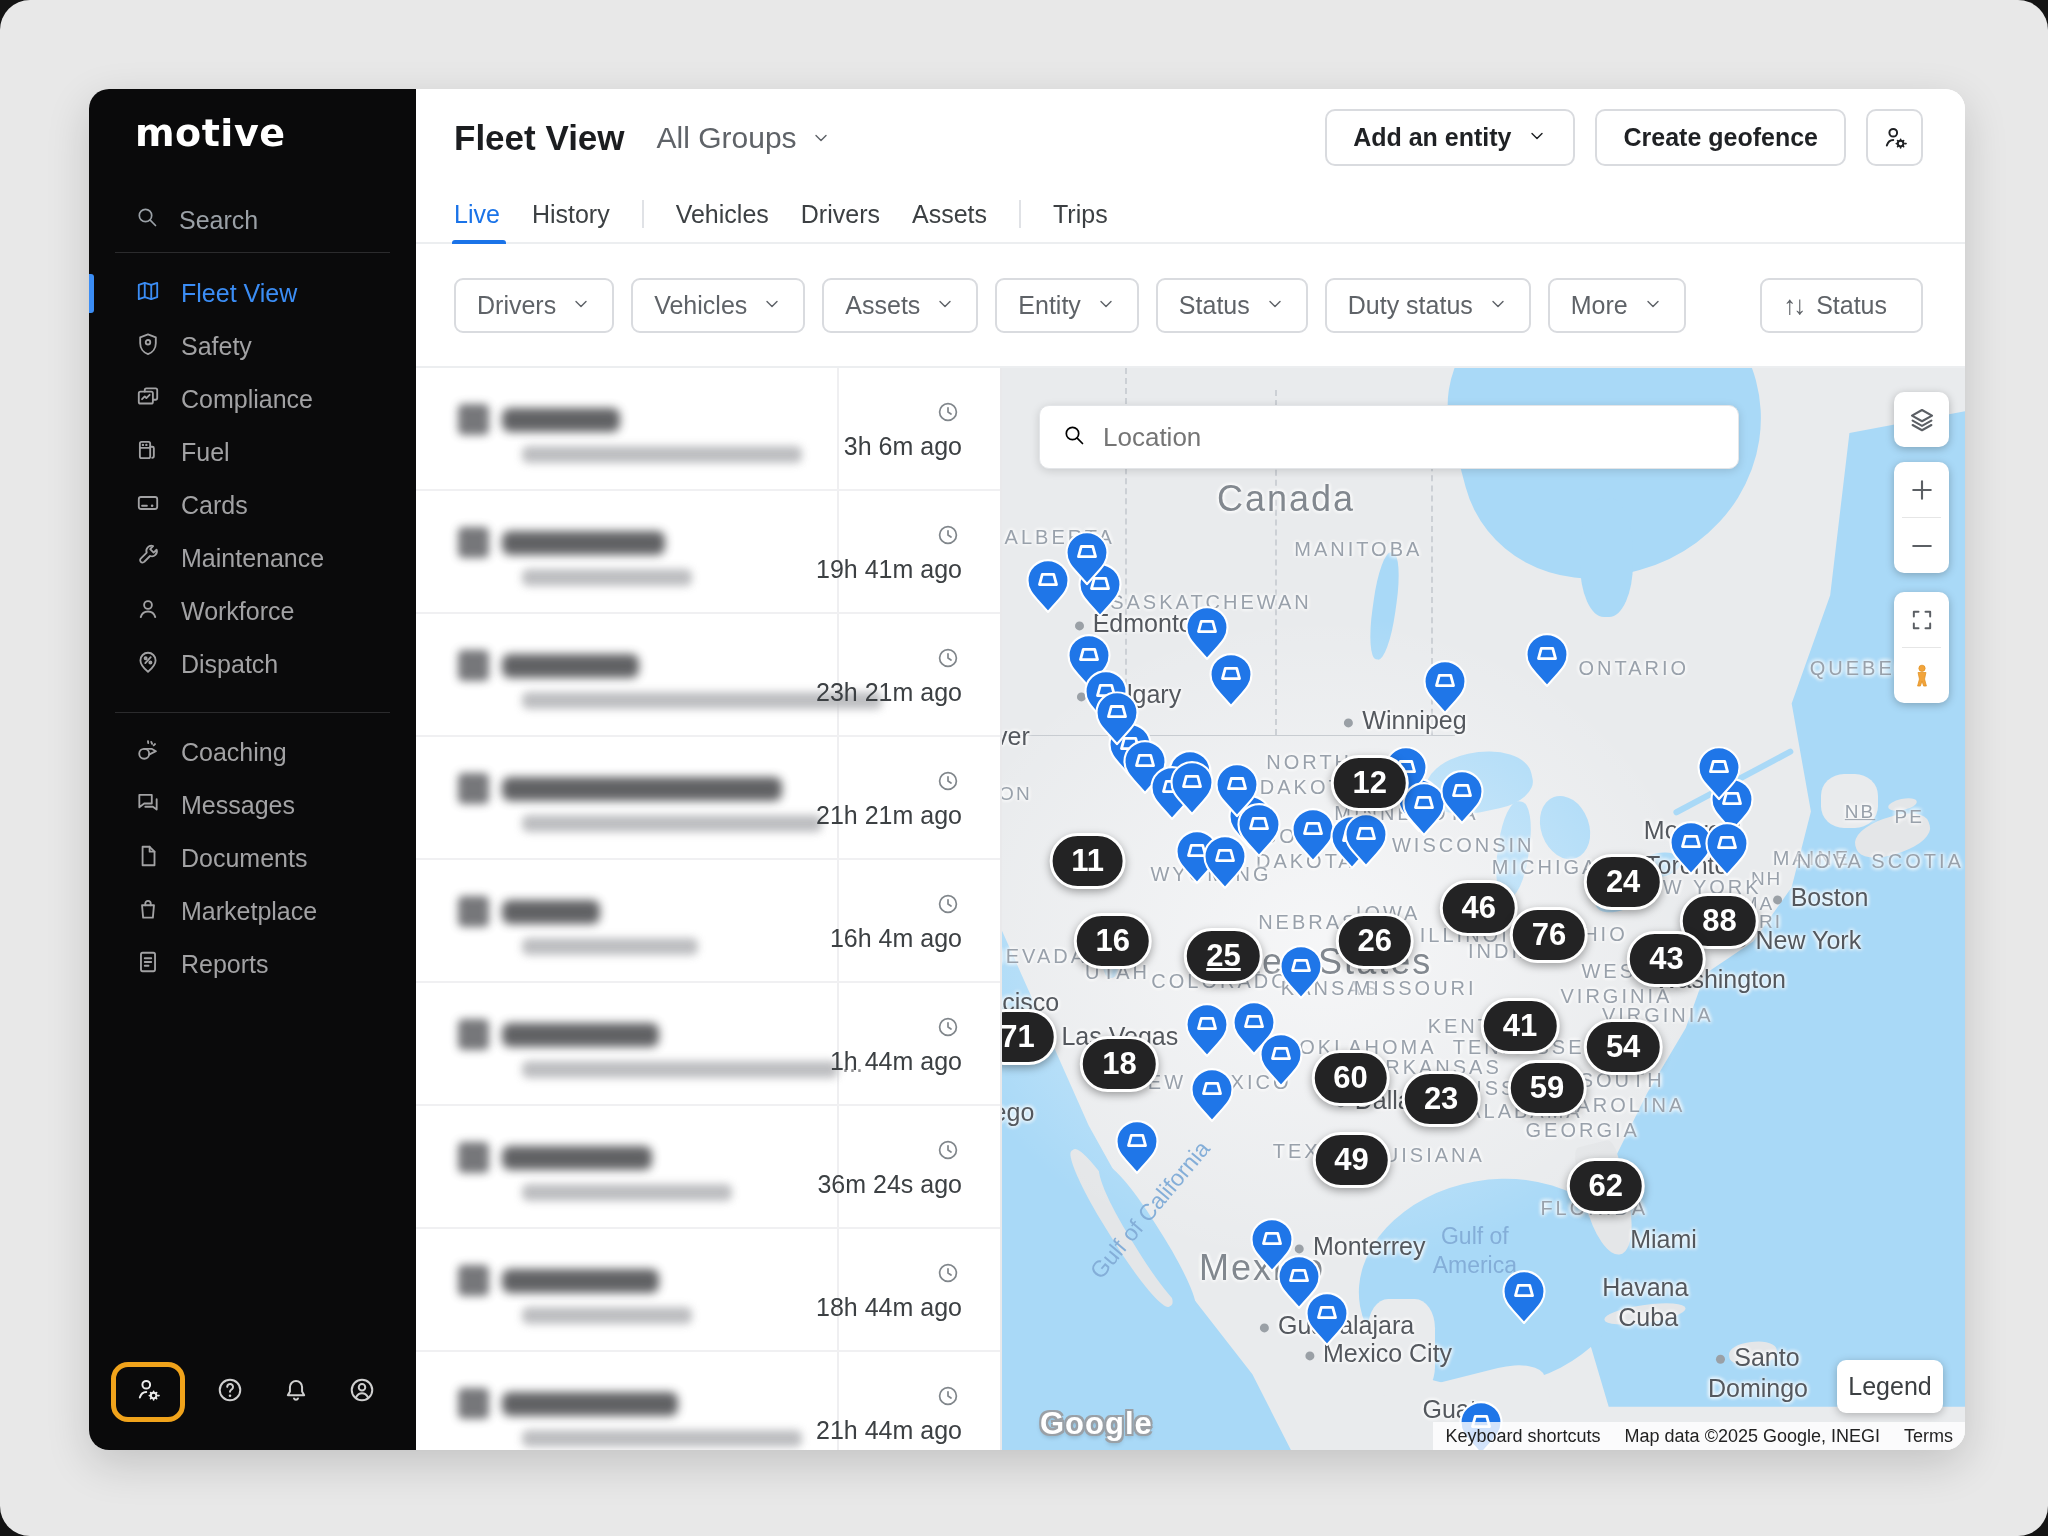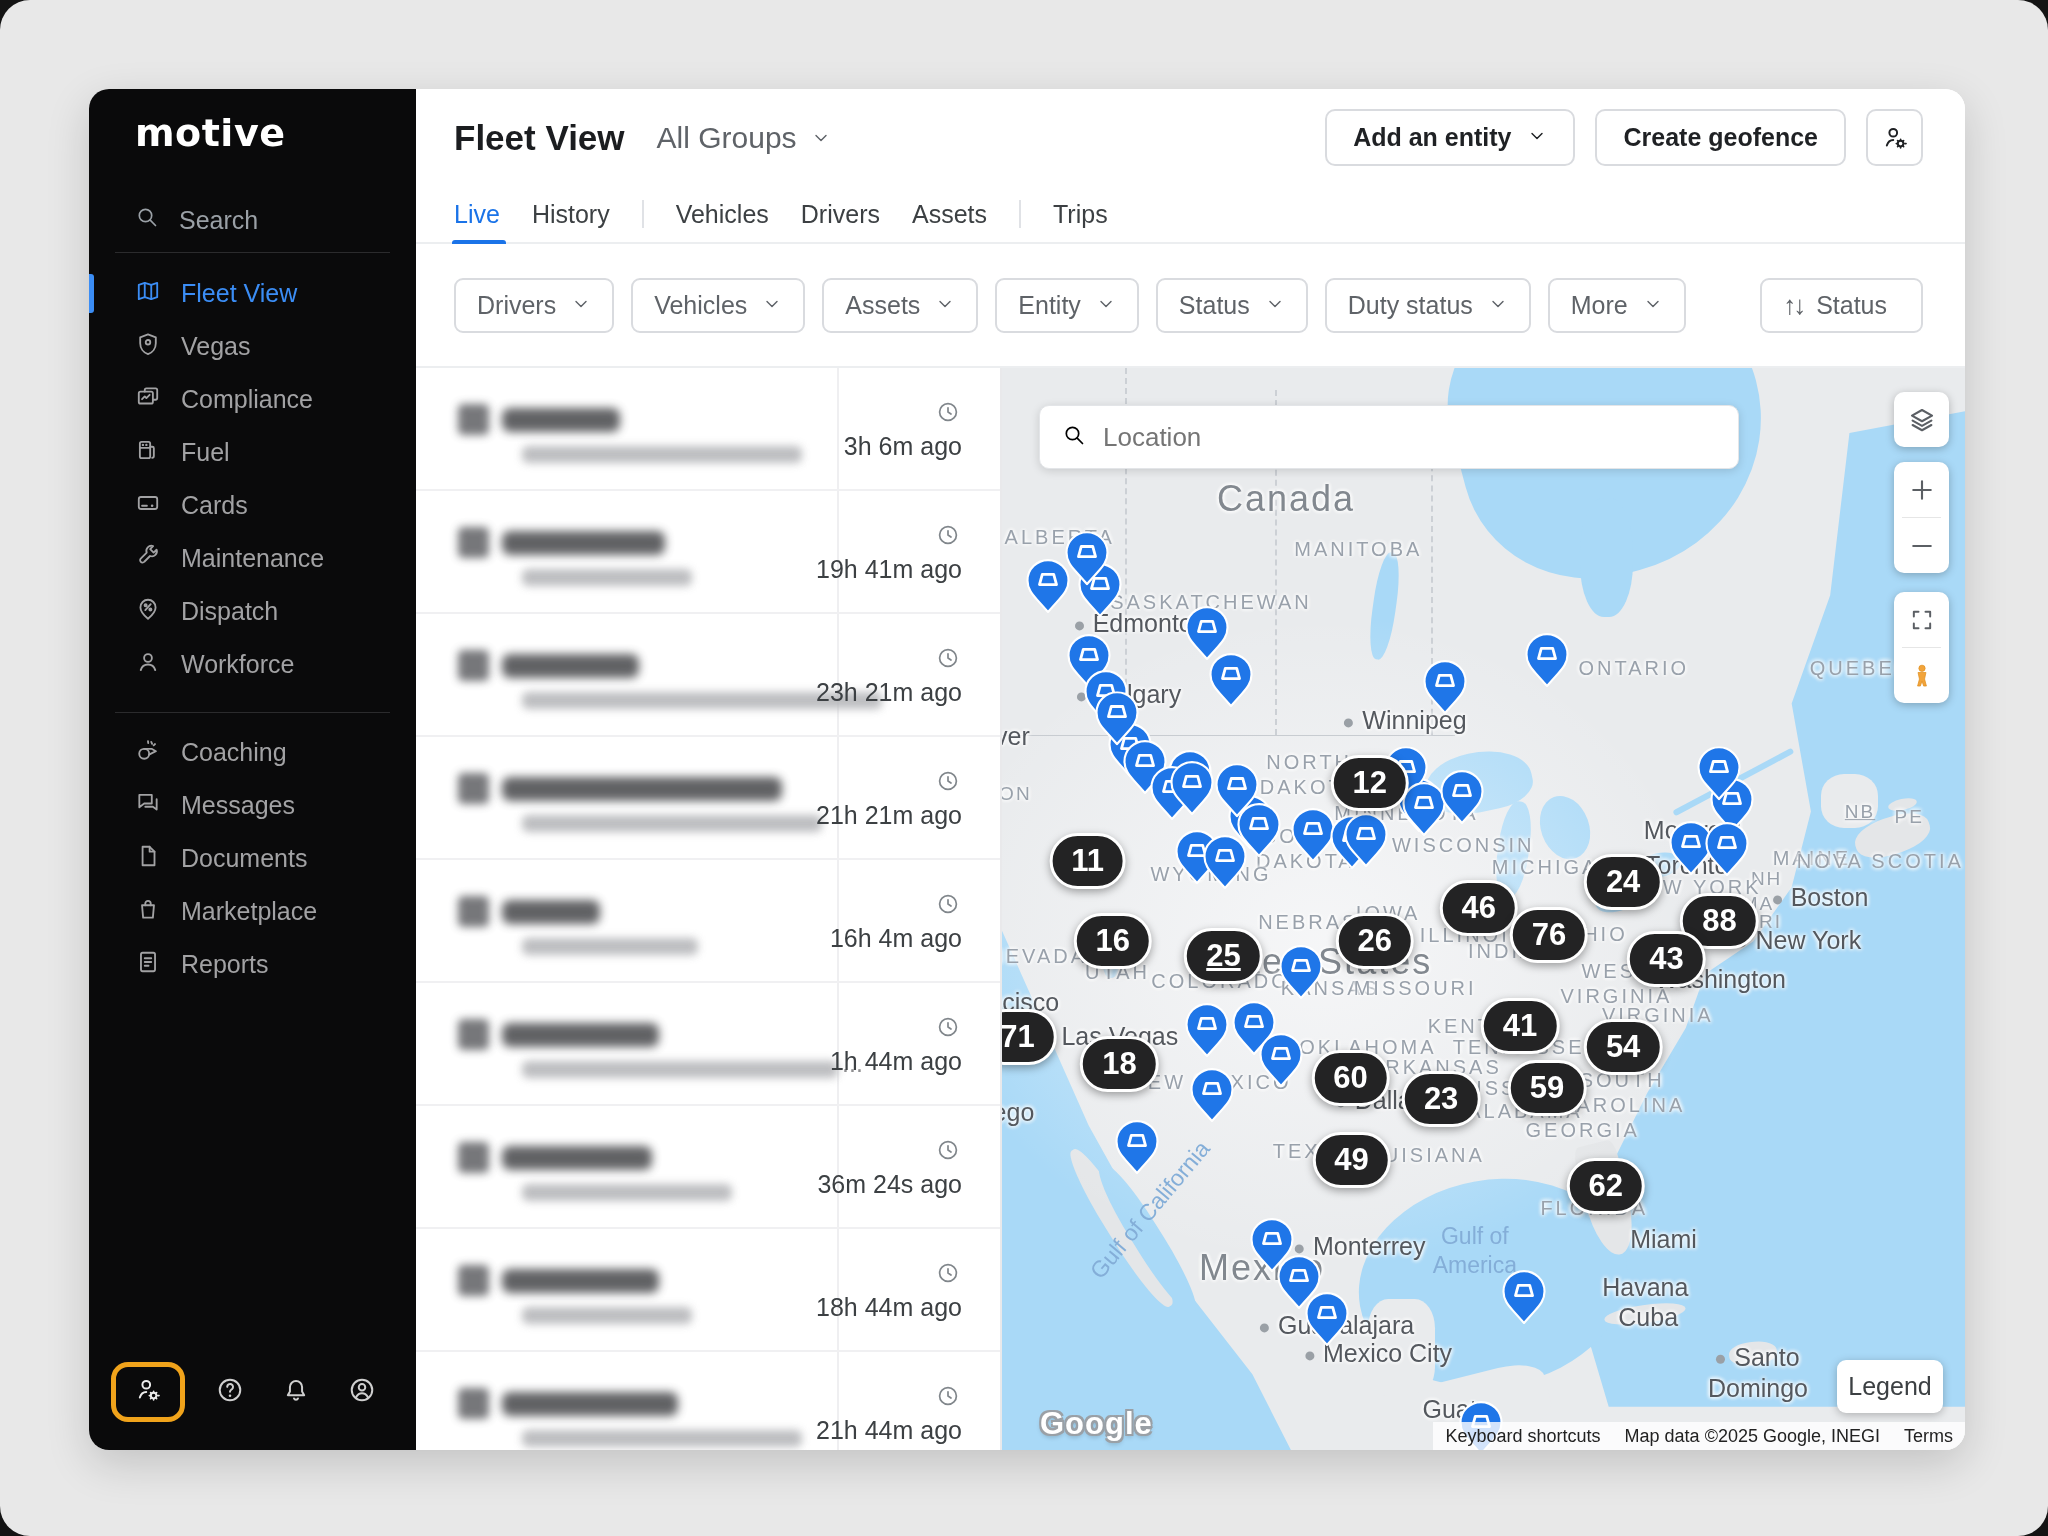--- a/index.html
+++ b/index.html
@@ -108,21 +108,21 @@
                 <path d="M9 4.5L3.5 6.3v13.2L9 17.7l6 1.8 5.5-1.8V4.5L15 6.3 9 4.5z"></path>
                 <path d="M9 4.5v13.2M15 6.3v13.2"></path>
               </svg></span>
             <span>Fleet View</span>
           </div>
           <div class="nav-item">
             <span><svg width="26" height="26" viewBox="0 0 24 24" fill="none" stroke="currentColor" stroke-width="1.7" stroke-linecap="round" stroke-linejoin="round">
                 <path d="M12 3.2l7.2 2.6v5.4c0 4.6-3 8.6-7.2 10.2-4.2-1.6-7.2-5.6-7.2-10.2V5.8z"></path>
                 <circle cx="12" cy="10.4" r="2.1"></circle>
               </svg></span>
-            <span>Vegas</span>
+            <span>Safety</span>
           </div>
           <div class="nav-item">
             <span><svg width="26" height="26" viewBox="0 0 24 24" fill="none" stroke="currentColor" stroke-width="1.7" stroke-linecap="round" stroke-linejoin="round">
                 <rect x="3.5" y="7" width="13" height="11" rx="1.5"></rect>
                 <path d="M9 7V5.5A1.5 1.5 0 0110.5 4H19a1.5 1.5 0 011.5 1.5V13a1.5 1.5 0 01-1.5 1.5H17"></path>
                 <path d="M6.5 14l2.5-2.5 1.5 1.5 3-3"></path>
               </svg></span>
             <span>Compliance</span>
           </div>
           <div class="nav-item">
@@ -143,33 +143,33 @@
             <span>Cards</span>
           </div>
           <div class="nav-item">
             <span><svg width="26" height="26" viewBox="0 0 24 24" fill="none" stroke="currentColor" stroke-width="1.7" stroke-linecap="round" stroke-linejoin="round">
                 <path d="M19.9 6.1a4.6 4.6 0 01-6 5.9l-5.3 5.3a2.2 2.2 0 11-3.1-3.1l5.3-5.3a4.6 4.6 0 015.9-6L14 5.6l3.2 3.2 2.7-2.7z"></path>
               </svg></span>
             <span>Maintenance</span>
           </div>
           <div class="nav-item">
             <span><svg width="26" height="26" viewBox="0 0 24 24" fill="none" stroke="currentColor" stroke-width="1.7" stroke-linecap="round" stroke-linejoin="round">
+                <circle cx="12" cy="8.3" r="3.6"></circle>
+                <path d="M5.3 19.5c1-3.4 3.6-5.2 6.7-5.2s5.7 1.8 6.7 5.2"></path>
+              </svg></span>
+            <span>Workforce</span>
+          </div>
+          <div class="nav-item">
+            <span><svg width="26" height="26" viewBox="0 0 24 24" fill="none" stroke="currentColor" stroke-width="1.7" stroke-linecap="round" stroke-linejoin="round">
                 <path d="M12 21c-4.2-3.6-7-7-7-10.5a7 7 0 0114 0C19 14 16.2 17.4 12 21z"></path>
                 <path d="M9.5 13l5-5.5"></path>
                 <circle cx="9.8" cy="8.6" r="1"></circle>
                 <circle cx="14.2" cy="12.4" r="1"></circle>
               </svg></span>
             <span>Dispatch</span>
-          </div>
-          <div class="nav-item">
-            <span><svg width="26" height="26" viewBox="0 0 24 24" fill="none" stroke="currentColor" stroke-width="1.7" stroke-linecap="round" stroke-linejoin="round">
-                <circle cx="12" cy="8.3" r="3.6"></circle>
-                <path d="M5.3 19.5c1-3.4 3.6-5.2 6.7-5.2s5.7 1.8 6.7 5.2"></path>
-              </svg></span>
-            <span>Workforce</span>
           </div>
         </div>
     <div class="side-div" style="top:623px"></div>
     <div class="nav" id="nav-secondary" style="top:637px">
           <div class="nav-item">
             <span><svg width="26" height="26" viewBox="0 0 24 24" fill="none" stroke="currentColor" stroke-width="1.7" stroke-linecap="round" stroke-linejoin="round">
                 <circle cx="8.5" cy="15.5" r="4.6"></circle>
                 <path d="M8.5 10.9h6.8l4 2.2-6.3 3.1"></path>
                 <path d="M15 4.5l.8 1.8M18.5 6.5l-1.3 1.2M12 3.8l.2 1.9"></path>
               </svg></span>

